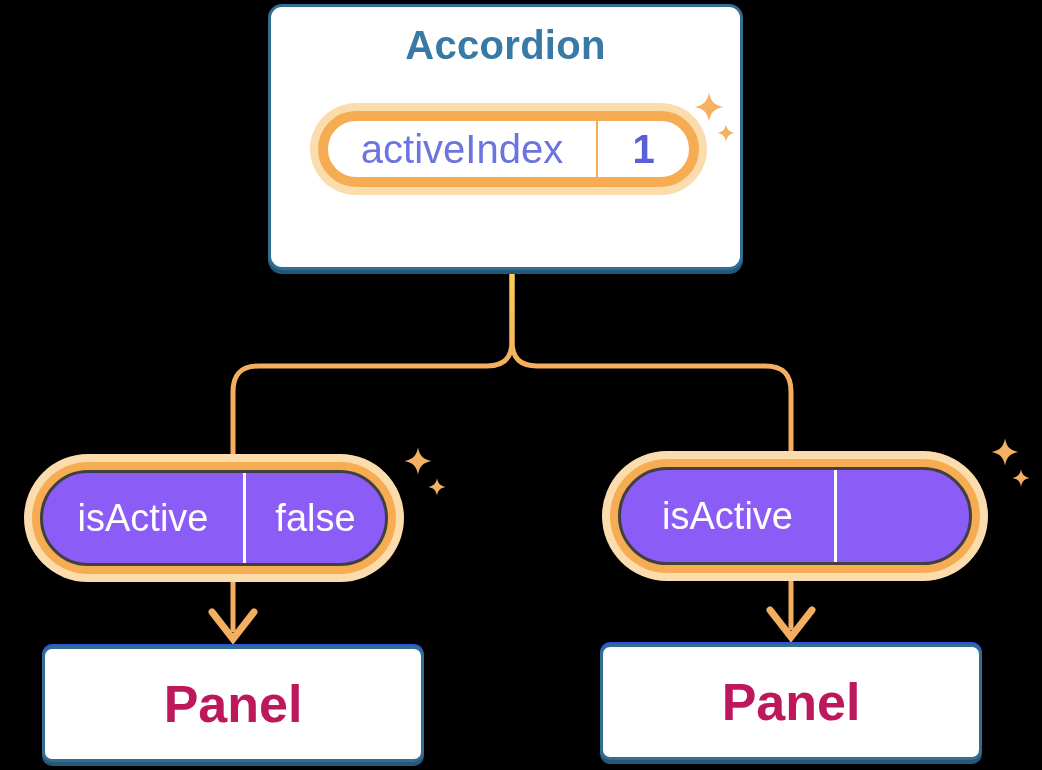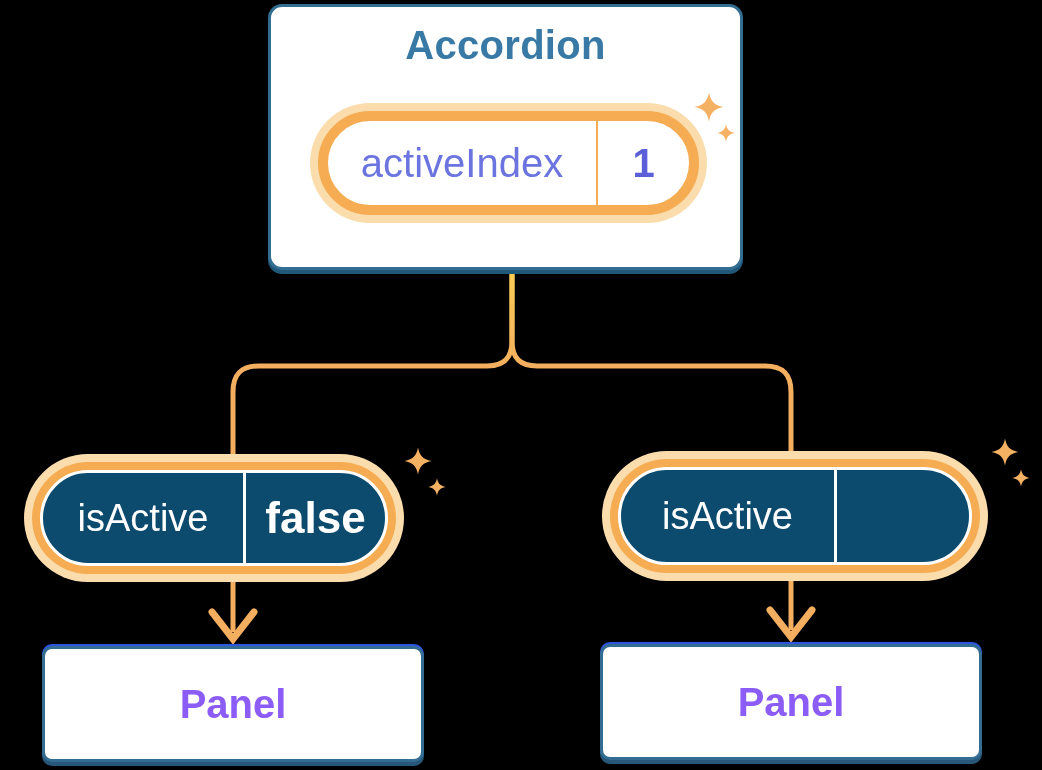--- a/index.html
+++ b/index.html
@@ -23,59 +23,59 @@
     margin-top:16px; text-align:center; font-size:40px; font-weight:600;
     color:#3879A5; letter-spacing:0.3px;
   }
   .panel-box {
     width:382px; height:116px; border-radius:10px;
     box-shadow:0 4px 0 0 #27587A, 0 -2px 0 0 #2D55E2;
     display:flex; align-items:center; justify-content:center;
   }
   .panel-left  { left:42px;  top:646px; position:absolute; }
   .panel-right { left:600px; top:644px; position:absolute; }
-  .panel-title { font-size:40px; font-weight:600; color:#8b5cf6; }
+  .panel-title { font-size:52px; font-weight:600; color:#be185d; }
 
   
   .state-pill {
-    position:absolute; left:318px; top:111px; width:381px; height:104px;
+    position:absolute; left:318px; top:111px; width:381px; height:76px;
     box-sizing:border-box; background:#fff;
     border:10px solid #F5AC52; border-radius:999px;
     box-shadow:0 0 0 8px #FBDDAD;
     display:flex; align-items:stretch;
   }
   .state-pill .cell-label {
     width:268px; display:flex; align-items:center; justify-content:center;
     font-size:40px; color:#6B74DF;
   }
   .state-pill .divider { width:2px; background:#F5AC52; }
   .state-pill .cell-value {
     flex:1; display:flex; align-items:center; justify-content:center;
     font-size:40px; font-weight:700; color:#5C60D8;
   }
 
   
   .prop-pill {
-    position:absolute; box-sizing:border-box; background:#0c4a6e;
-    border:3px solid #ffffff; border-radius:999px;
+    position:absolute; box-sizing:border-box; background:#8b5cf6;
+    border:3px solid #404040; border-radius:999px;
     box-shadow:0 0 0 8px #F5AC52, 0 0 0 16px #FBDDAD;
     display:flex; align-items:stretch;
   }
   .prop-pill-left  { left:40px;  top:470px; width:348px; height:96px; }
   .prop-pill-right { left:618px; top:467px; width:354px; height:98px; }
   .prop-pill .cell-label {
     display:flex; align-items:center; justify-content:center;
     font-size:38px; color:#ffffff;
   }
   .prop-pill-left  .cell-label { width:200px; }
   .prop-pill-right .cell-label { width:213px; }
   .prop-pill .divider { width:3px; background:#ffffff; }
   .prop-pill .cell-value {
     flex:1; display:flex; align-items:center; justify-content:center;
-    font-size:44px; font-weight:700; color:#ffffff;
+    font-size:38px; font-weight:400; color:#ffffff;
   }
 </style>
 </head>
 <body>
 
 <div class="stage">
 
   <svg class="connectors" viewBox="0 0 1042 770" xmlns="http://www.w3.org/2000/svg">
     <defs>
       <linearGradient id="lineGrad" gradientUnits="userSpaceOnUse" x1="0" y1="274" x2="0" y2="640">

